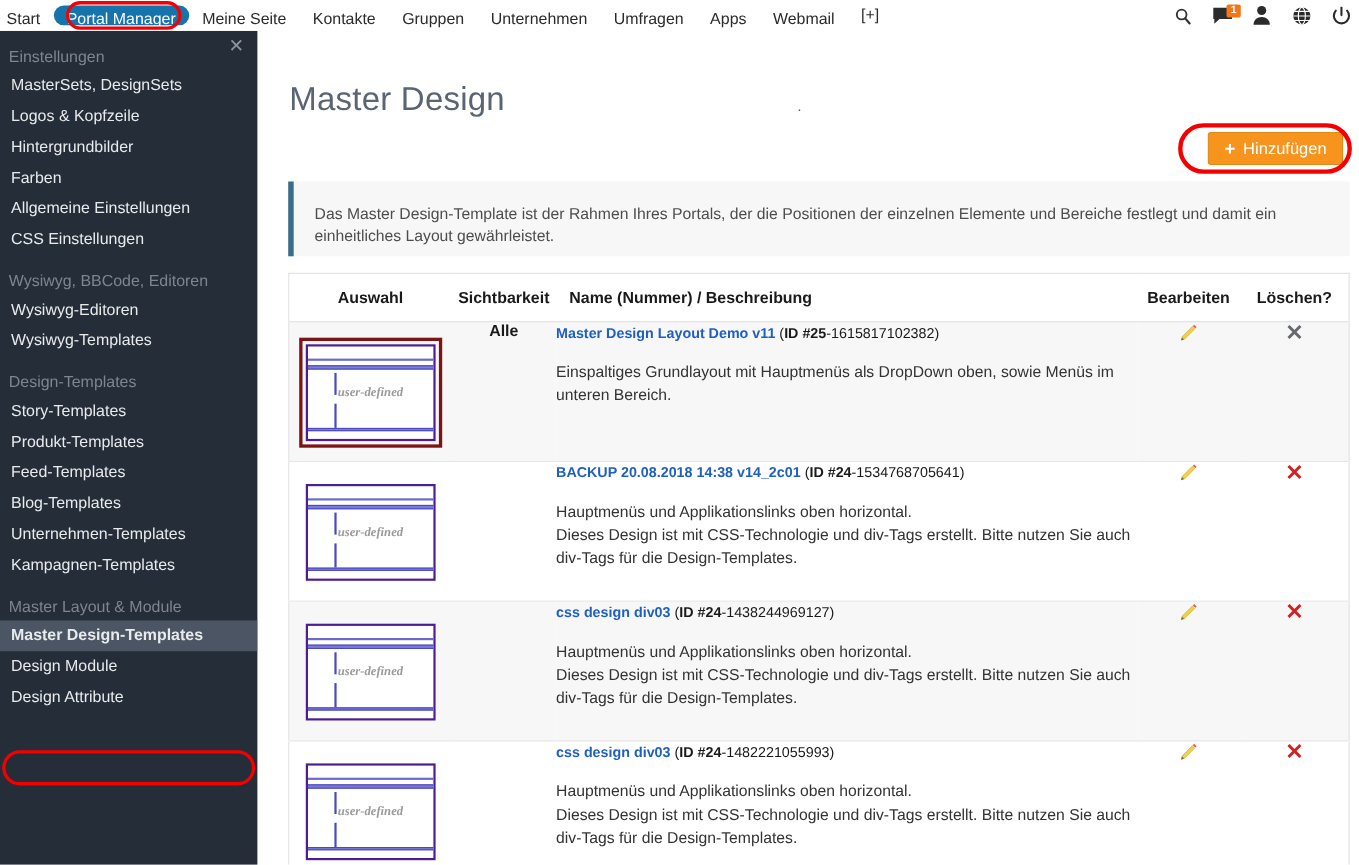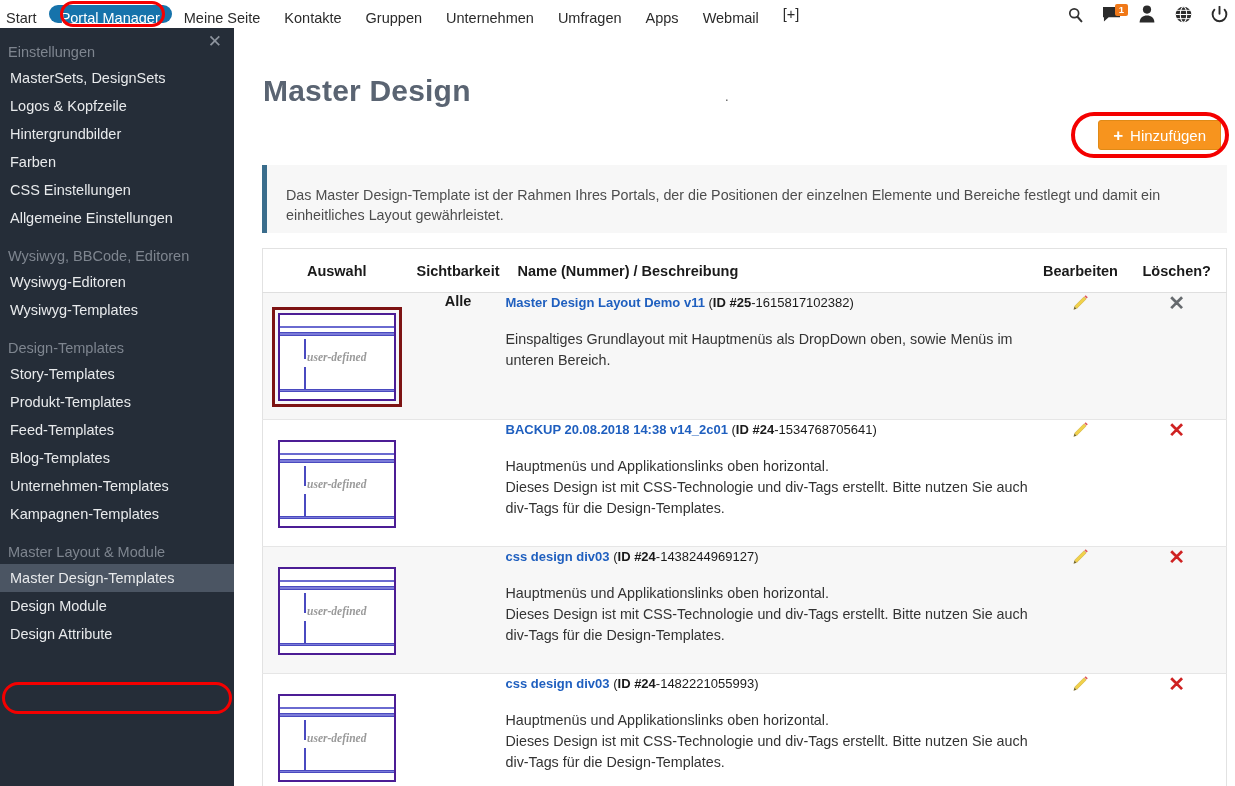--- a/index.html
+++ b/index.html
@@ -72,39 +72,40 @@
     padding: 4px 0 4px 8px; margin-top: 12px;
   }
   .sb-group.first { }
   .sb-item {
     color: #e8eaec; font-size: 14.5px;
     padding: 6px 0 6px 10px; cursor: pointer;
     white-space: nowrap;
   }
   .sb-item.selected {
     background: #4b5563;
+    font-weight: bold;
   }
   .sb-annot-ring {
     position: absolute;
     left: 2px; top: 682px; width: 230px; height: 32px;
     border: 3px solid #f40000;
     border-radius: 17px;
     pointer-events: none; z-index: 35;
   }
 
   
   #main {
     position: absolute; left: 234px; top: 28px;
     width: 1001px; height: 758px;
     background: #ffffff;
     overflow: hidden;
   }
   #page-title {
     position: absolute; left: 29px; top: 26px;
-    font-size: 30px; color: #5a6472; font-weight: bold;
+    font-size: 30px; color: #5a6472; font-weight: normal;
     letter-spacing: .2px;
   }
   #tiny-dot {
     position: absolute; left: 491px; top: 66px;
     font-size: 13px; color: #555; line-height: 6px;
   }
 
   #add-button {
     position: absolute; right: 14px; top: 92px;
     background: #f7941e; color: #ffffff;
@@ -276,22 +277,22 @@
 <div class="nav-annot-ring"></div>
 
 <div id="sidebar">
   <div id="sidebar-close">✕</div>
   <div id="sidebar-groups">
       <div class="sb-group first">Einstellungen</div>
       <div class="sb-item">MasterSets, DesignSets</div>
       <div class="sb-item">Logos &amp; Kopfzeile</div>
       <div class="sb-item">Hintergrundbilder</div>
       <div class="sb-item">Farben</div>
+      <div class="sb-item">Allgemeine Einstellungen</div>
       <div class="sb-item">CSS Einstellungen</div>
-      <div class="sb-item">Allgemeine Einstellungen</div>
       <div class="sb-group">Wysiwyg, BBCode, Editoren</div>
       <div class="sb-item">Wysiwyg-Editoren</div>
       <div class="sb-item">Wysiwyg-Templates</div>
       <div class="sb-group">Design-Templates</div>
       <div class="sb-item">Story-Templates</div>
       <div class="sb-item">Produkt-Templates</div>
       <div class="sb-item">Feed-Templates</div>
       <div class="sb-item">Blog-Templates</div>
       <div class="sb-item">Unternehmen-Templates</div>
       <div class="sb-item">Kampagnen-Templates</div>

